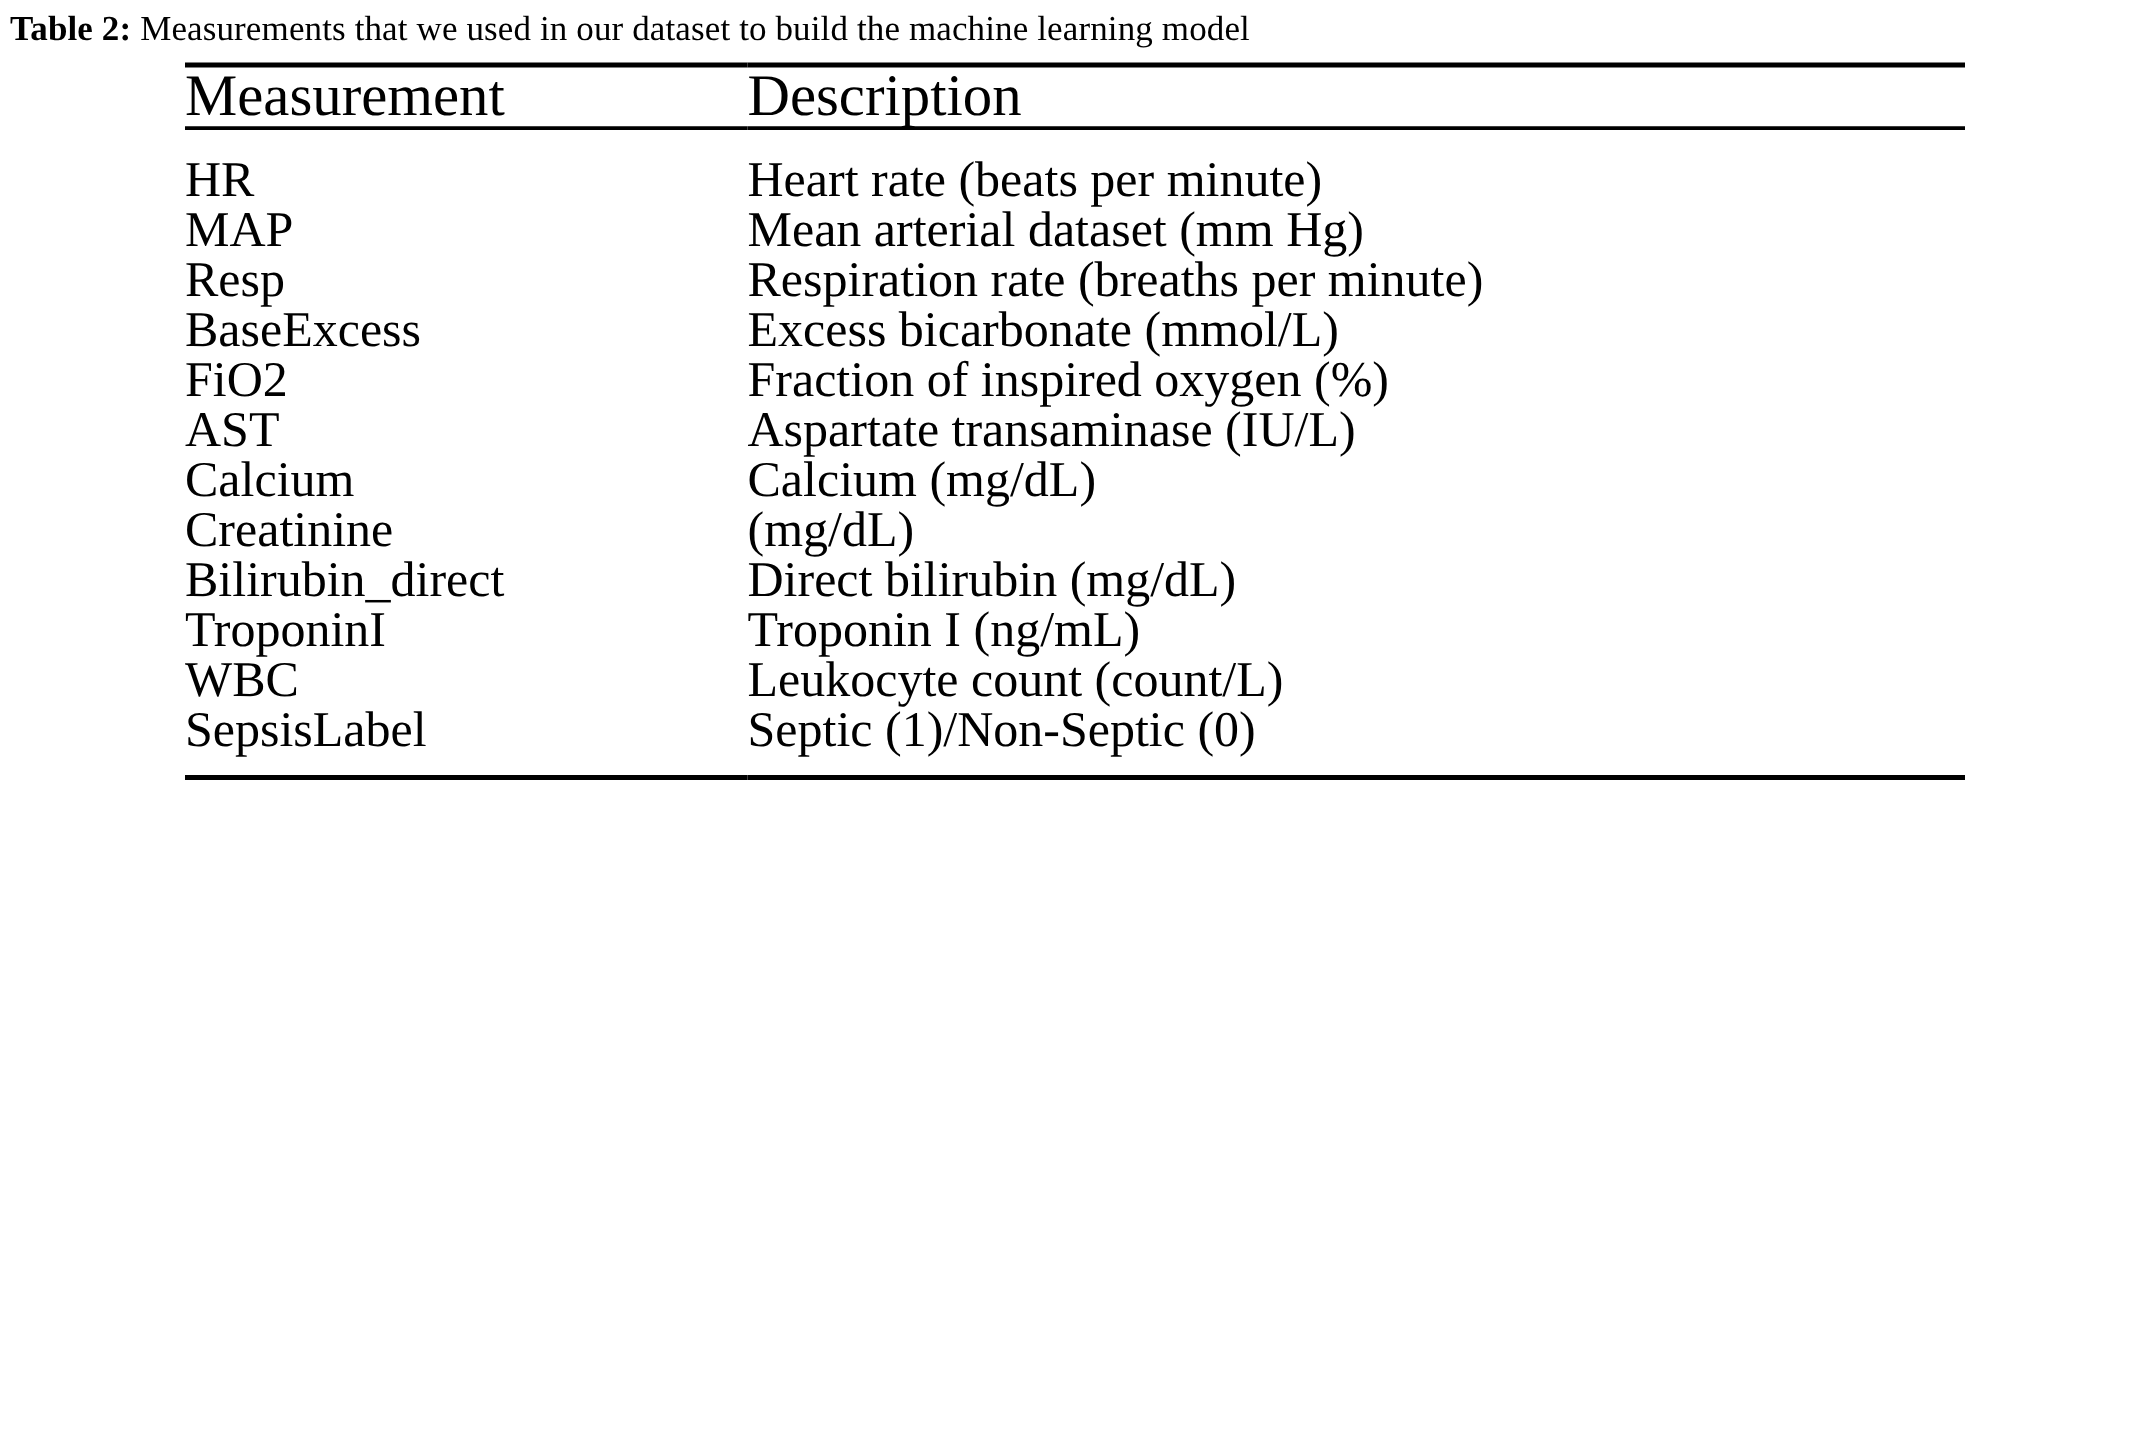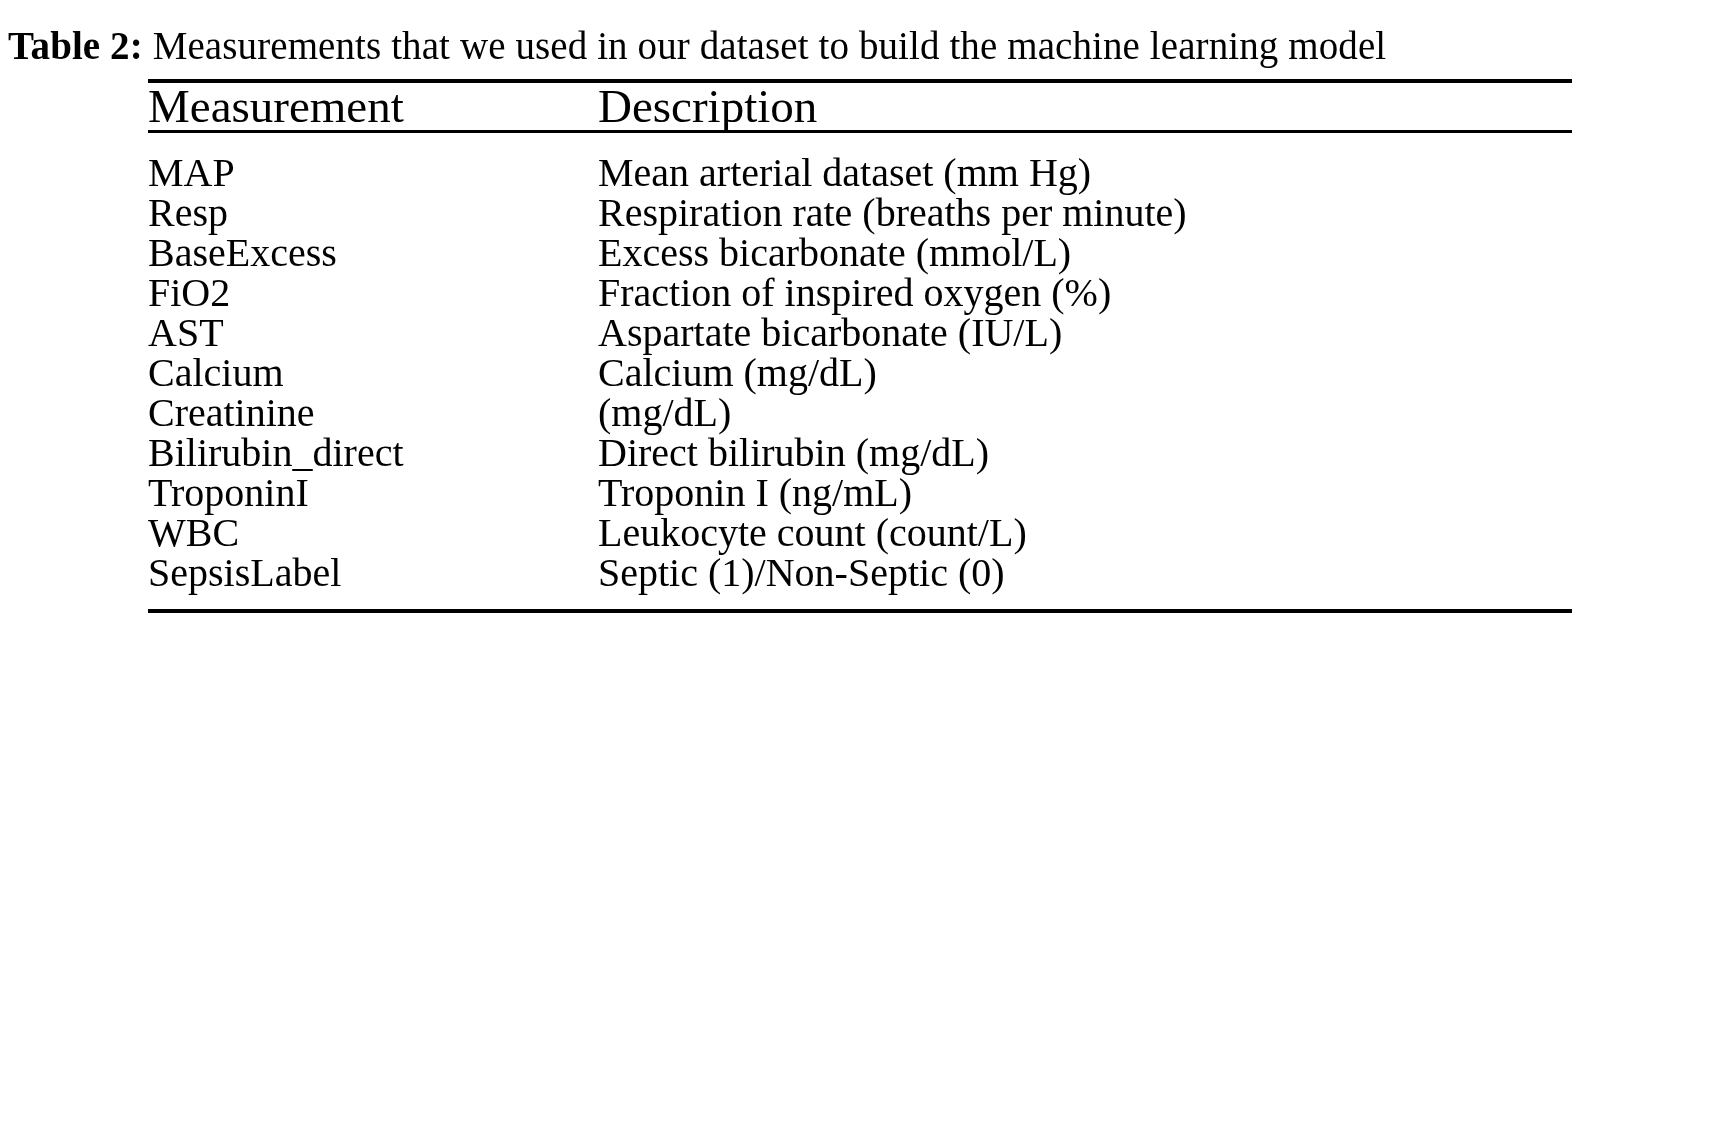--- a/index.html
+++ b/index.html
@@ -15,23 +15,23 @@
     overflow: hidden;
   }
   .page {
     position: relative;
     width: 1712px;
     height: 1146px;
     box-sizing: border-box;
     padding: 0;
   }
   .caption {
-    font-size: 39px;
+    font-size: 28px;
     line-height: 1.15;
-    padding: 24px 10px 0 8px;
+    padding: 8px 10px 0 8px;
     white-space: nowrap;
     letter-spacing: 0.1px;
   }
   .caption .caption-label {
     font-weight: bold;
   }
   .caption .caption-text {
     font-weight: normal;
   }
   .table-wrap {
@@ -91,38 +91,42 @@
   <div class="table-wrap">
     <table class="tbl">
       <thead>
         <tr>
           <th class="col-meas">Measurement</th>
           <th class="col-desc">Description</th>
         </tr>
       </thead>
       <tbody id="tbody">
           <tr>
+            <td class="col-meas">HR</td>
+            <td class="col-desc">Heart rate (beats per minute)</td>
+          </tr>
+          <tr>
             <td class="col-meas">MAP</td>
             <td class="col-desc">Mean arterial dataset (mm Hg)</td>
           </tr>
           <tr>
             <td class="col-meas">Resp</td>
             <td class="col-desc">Respiration rate (breaths per minute)</td>
           </tr>
           <tr>
             <td class="col-meas">BaseExcess</td>
             <td class="col-desc">Excess bicarbonate (mmol/L)</td>
           </tr>
           <tr>
             <td class="col-meas">FiO2</td>
             <td class="col-desc">Fraction of inspired oxygen (%)</td>
           </tr>
           <tr>
             <td class="col-meas">AST</td>
-            <td class="col-desc">Aspartate bicarbonate (IU/L)</td>
+            <td class="col-desc">Aspartate transaminase (IU/L)</td>
           </tr>
           <tr>
             <td class="col-meas">Calcium</td>
             <td class="col-desc">Calcium (mg/dL)</td>
           </tr>
           <tr>
             <td class="col-meas">Creatinine</td>
             <td class="col-desc">(mg/dL)</td>
           </tr>
           <tr>

